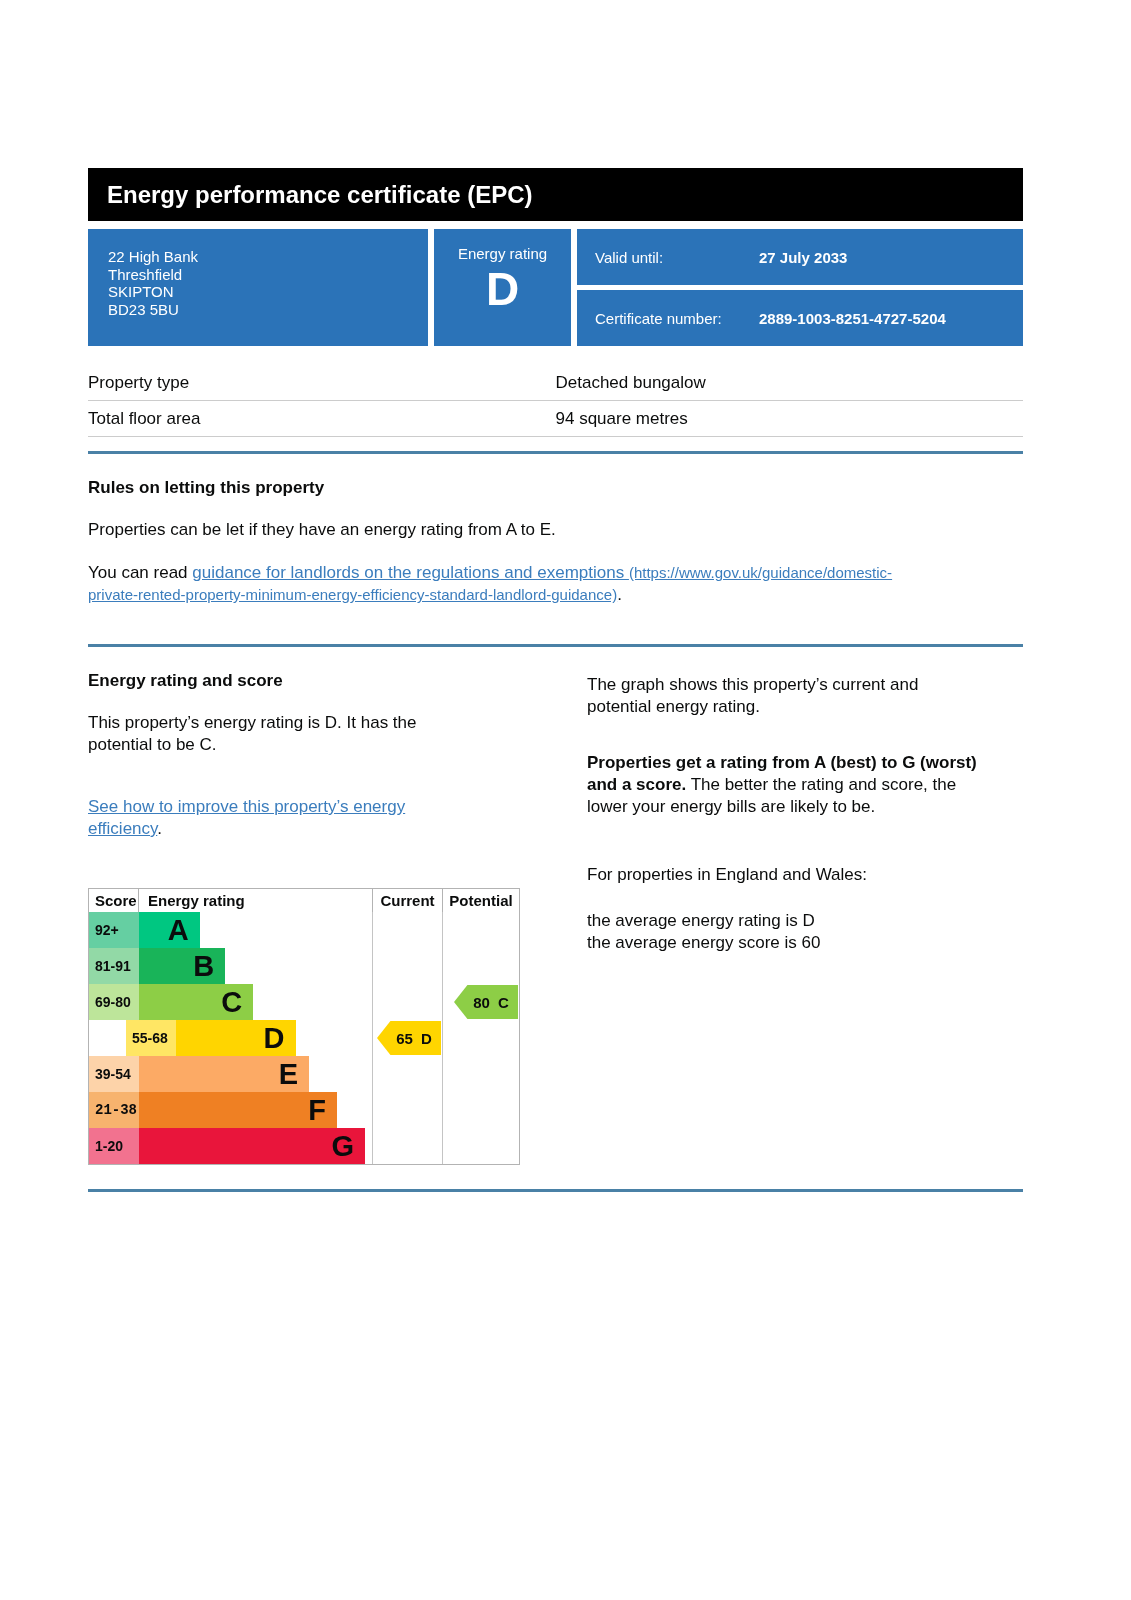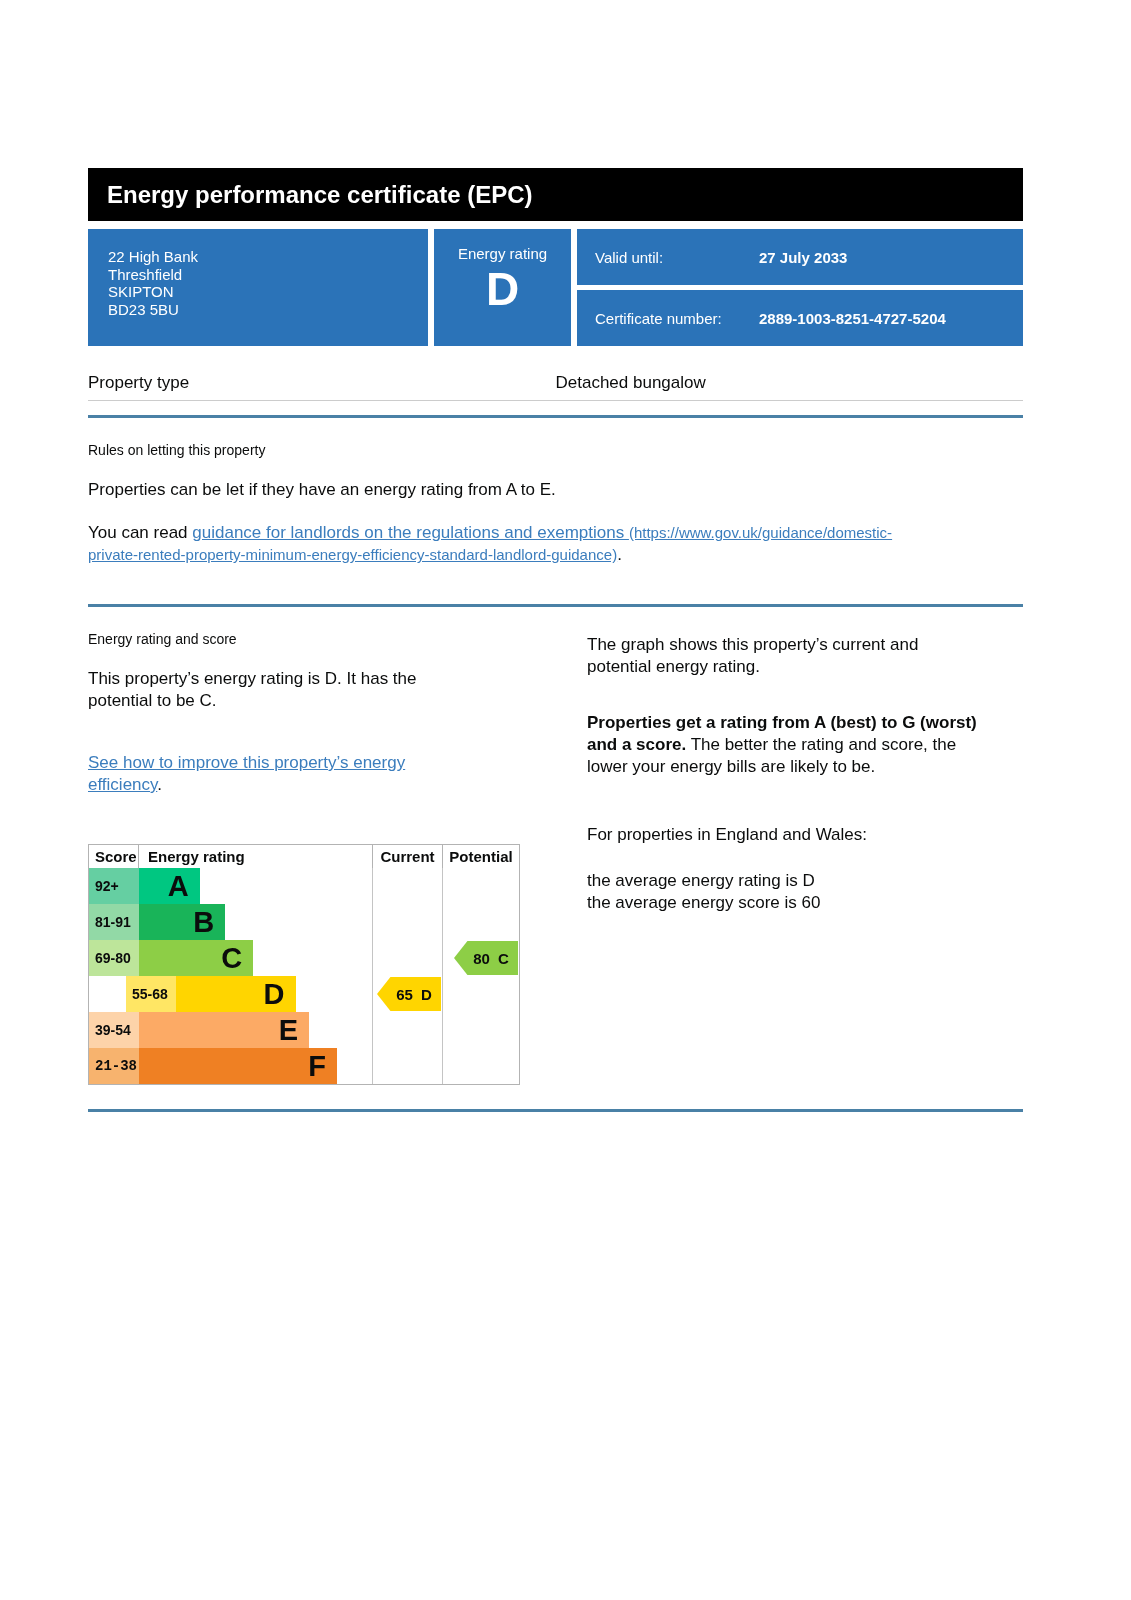--- a/index.html
+++ b/index.html
@@ -36,21 +36,21 @@
     display:grid; grid-template-columns:1fr 1fr; align-items:center;
     height:36px; border-bottom:1px solid #cccccc; font-size:17px;
   }
 
   
   .hrule { border:none; border-top:3px solid #4a81a6; }
   .hrule.r1 { margin-top:14px; }
   .hrule.r2 { margin-top:38px; }
   .hrule.r3 { margin-top:24px; }
 
-  h2 { font-size:14px; font-weight:normal; margin-top:24px; }
+  h2 { font-size:17px; font-weight:bold; margin-top:24px; }
   p { font-size:17px; line-height:22px; margin-top:21px; white-space:pre-line; }
   a { color:#3b7dbd; text-decoration:underline; }
   .link-url { font-size:15px; }
   .p-link2 { margin-top:40px; }
 
   
   .two-col { display:flex; }
   .col-left { width:432px; }
   .col-left p { max-width:400px; }
   .col-right { width:436px; margin-left:67px; }
@@ -114,20 +114,24 @@
         <span class="meta-value">2889-1003-8251-4727-5204</span>
       </div>
     </div>
   </div>
 
   <div class="prop-table">
     <div class="prop-row">
       <span>Property type</span>
       <span>Detached bungalow</span>
     </div>
+    <div class="prop-row">
+      <span>Total floor area</span>
+      <span>94 square metres</span>
+    </div>
   </div>
 
   <hr class="hrule r1">
 
   <h2>Rules on letting this property</h2>
   <p>Properties can be let if they have an energy rating from A to E.</p>
   <p><span>You can read </span><a href="#"><span>guidance for landlords on the regulations and exemptions </span><span class="link-url">(https://www.gov.uk/guidance/domestic-
 private-rented-property-minimum-energy-efficiency-standard-landlord-guidance)</span></a><span>.</span></p>
 
   <hr class="hrule r2">
@@ -195,20 +199,28 @@
               <div class="c-bars">
                 <div class="bar" style="width: 73%; background: rgb(252, 170, 101);">E</div>
               </div>
               <div class="c-current"></div>
               <div class="c-potential"></div>
             </div>
             <div class="chart-row">
               <div class="c-score" style="background: rgb(247, 179, 110); font-family: Liberation Mono, monospace;">21-38</div>
               <div class="c-bars">
                 <div class="bar" style="width: 85%; background: rgb(239, 128, 35);">F</div>
+              </div>
+              <div class="c-current"></div>
+              <div class="c-potential"></div>
+            </div>
+            <div class="chart-row">
+              <div class="c-score" style="background: rgb(242, 114, 143);">1-20</div>
+              <div class="c-bars">
+                <div class="bar" style="width: 97%; background: rgb(233, 21, 59);">G</div>
               </div>
               <div class="c-current"></div>
               <div class="c-potential"></div>
             </div>
           </div>
       </div>
     </div>
 
     <div class="col-right">
       <p class="p1">The graph shows this property’s current and

